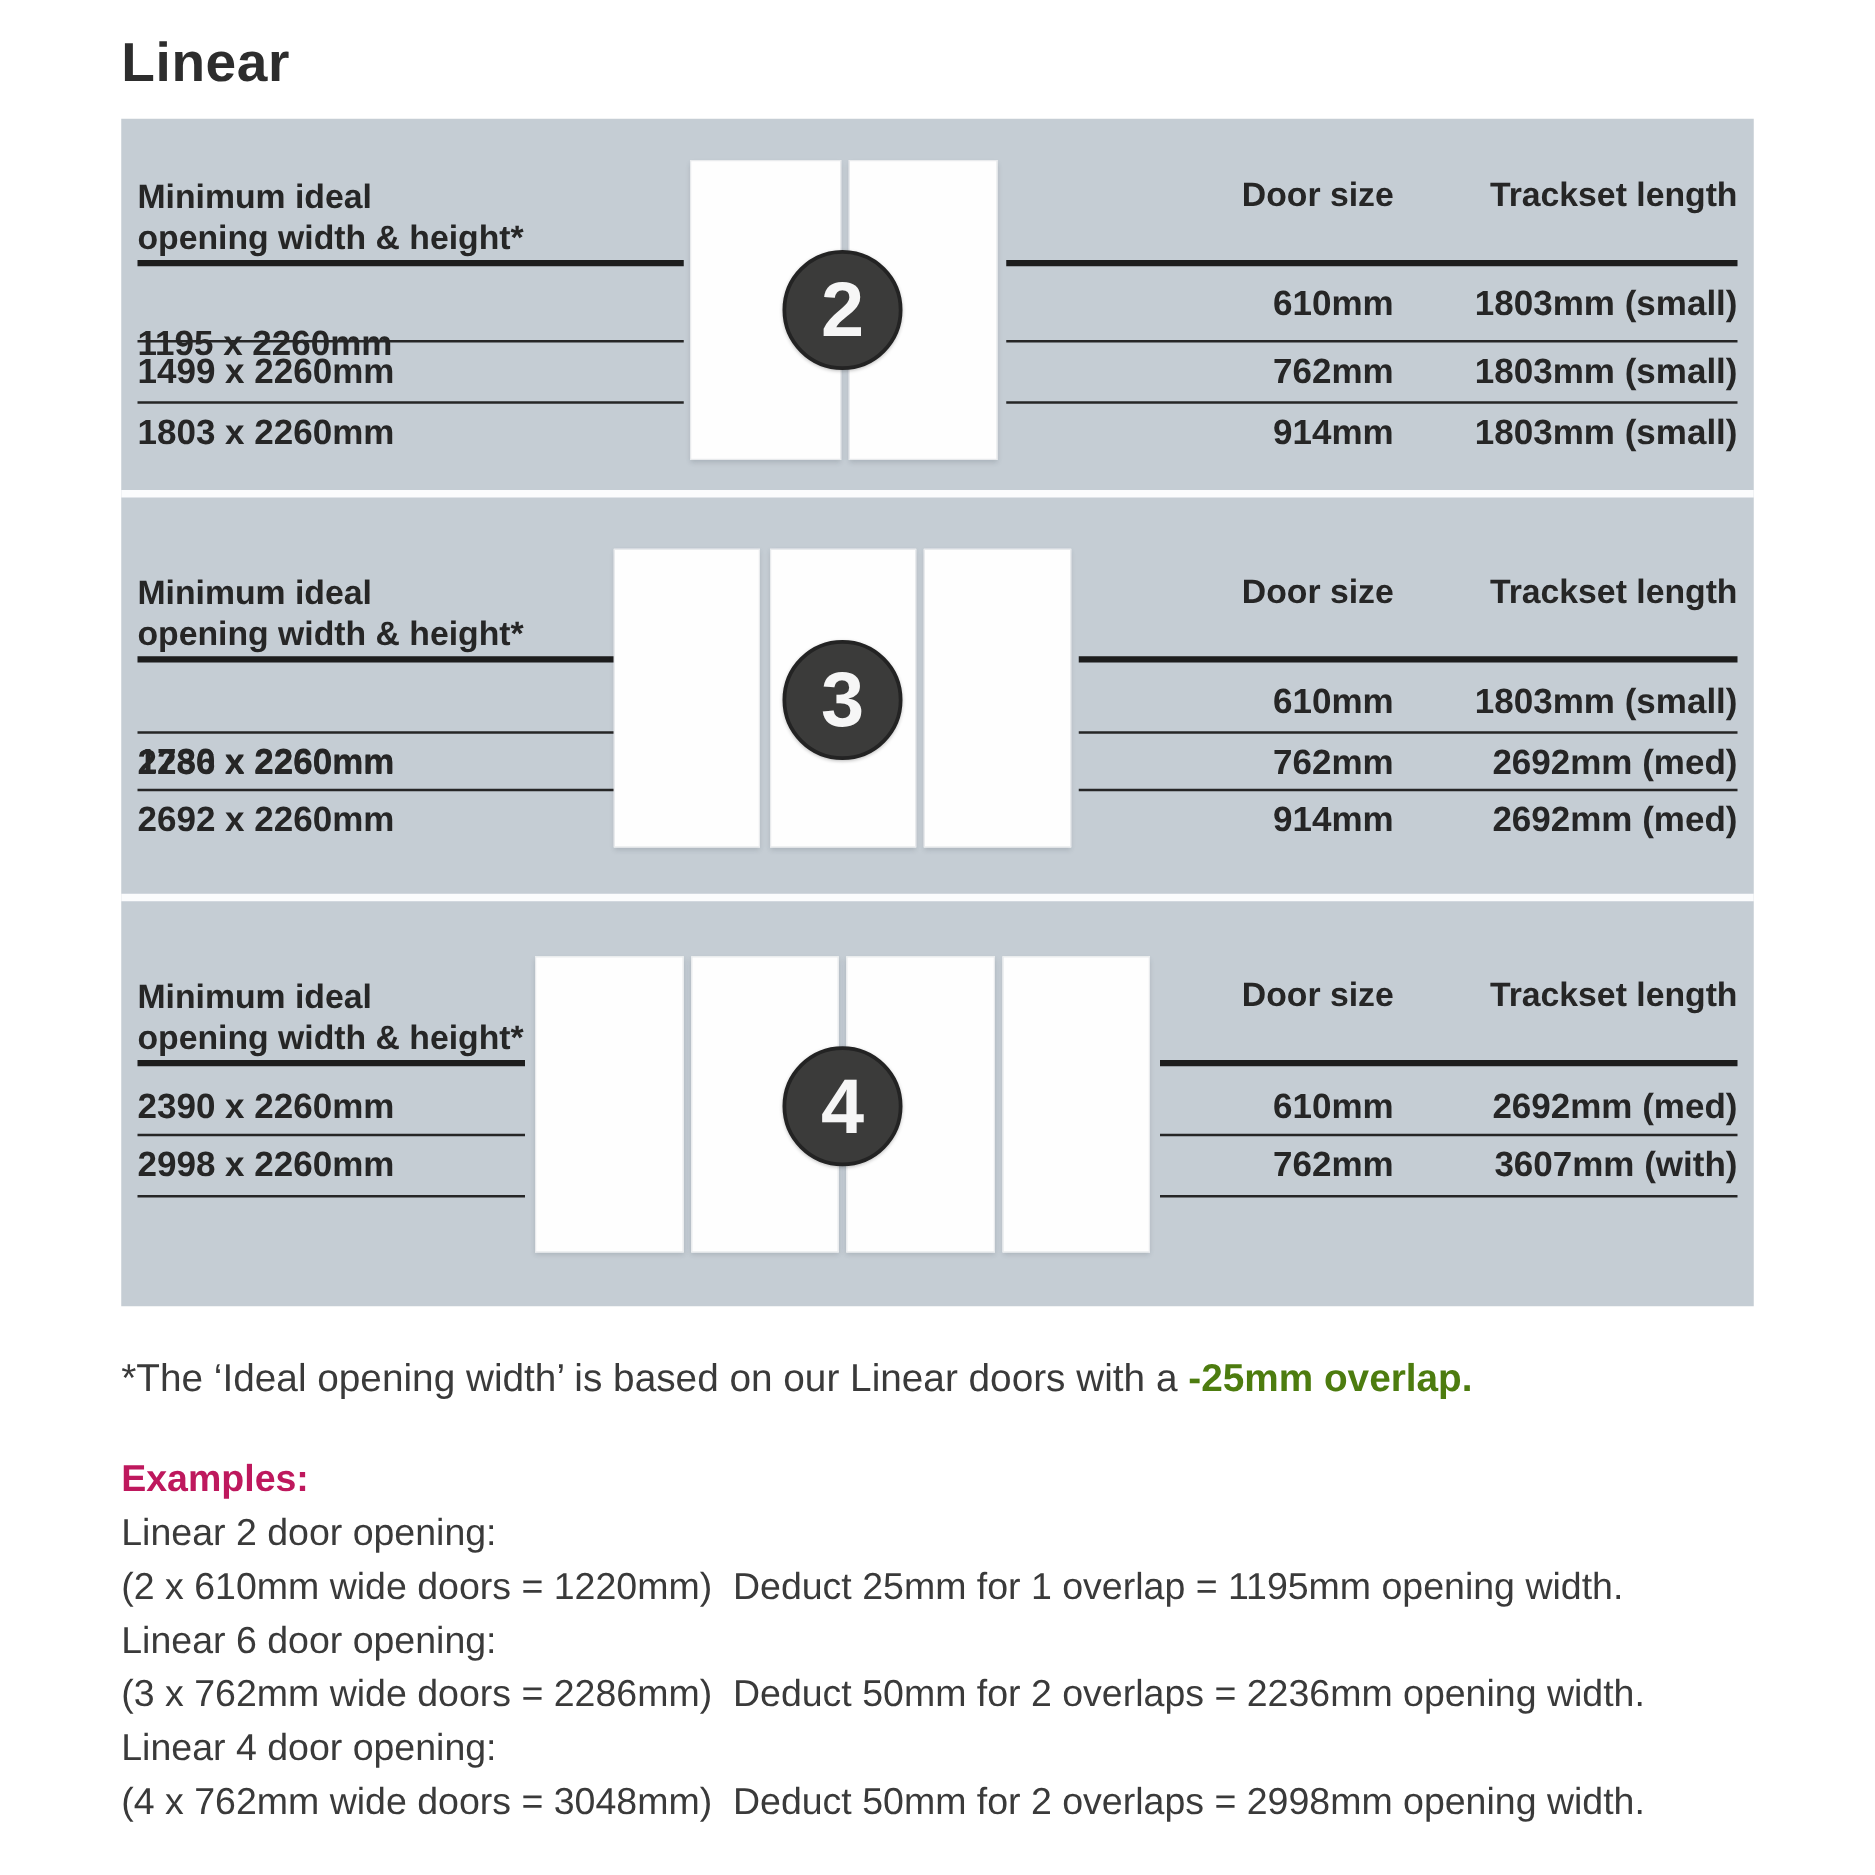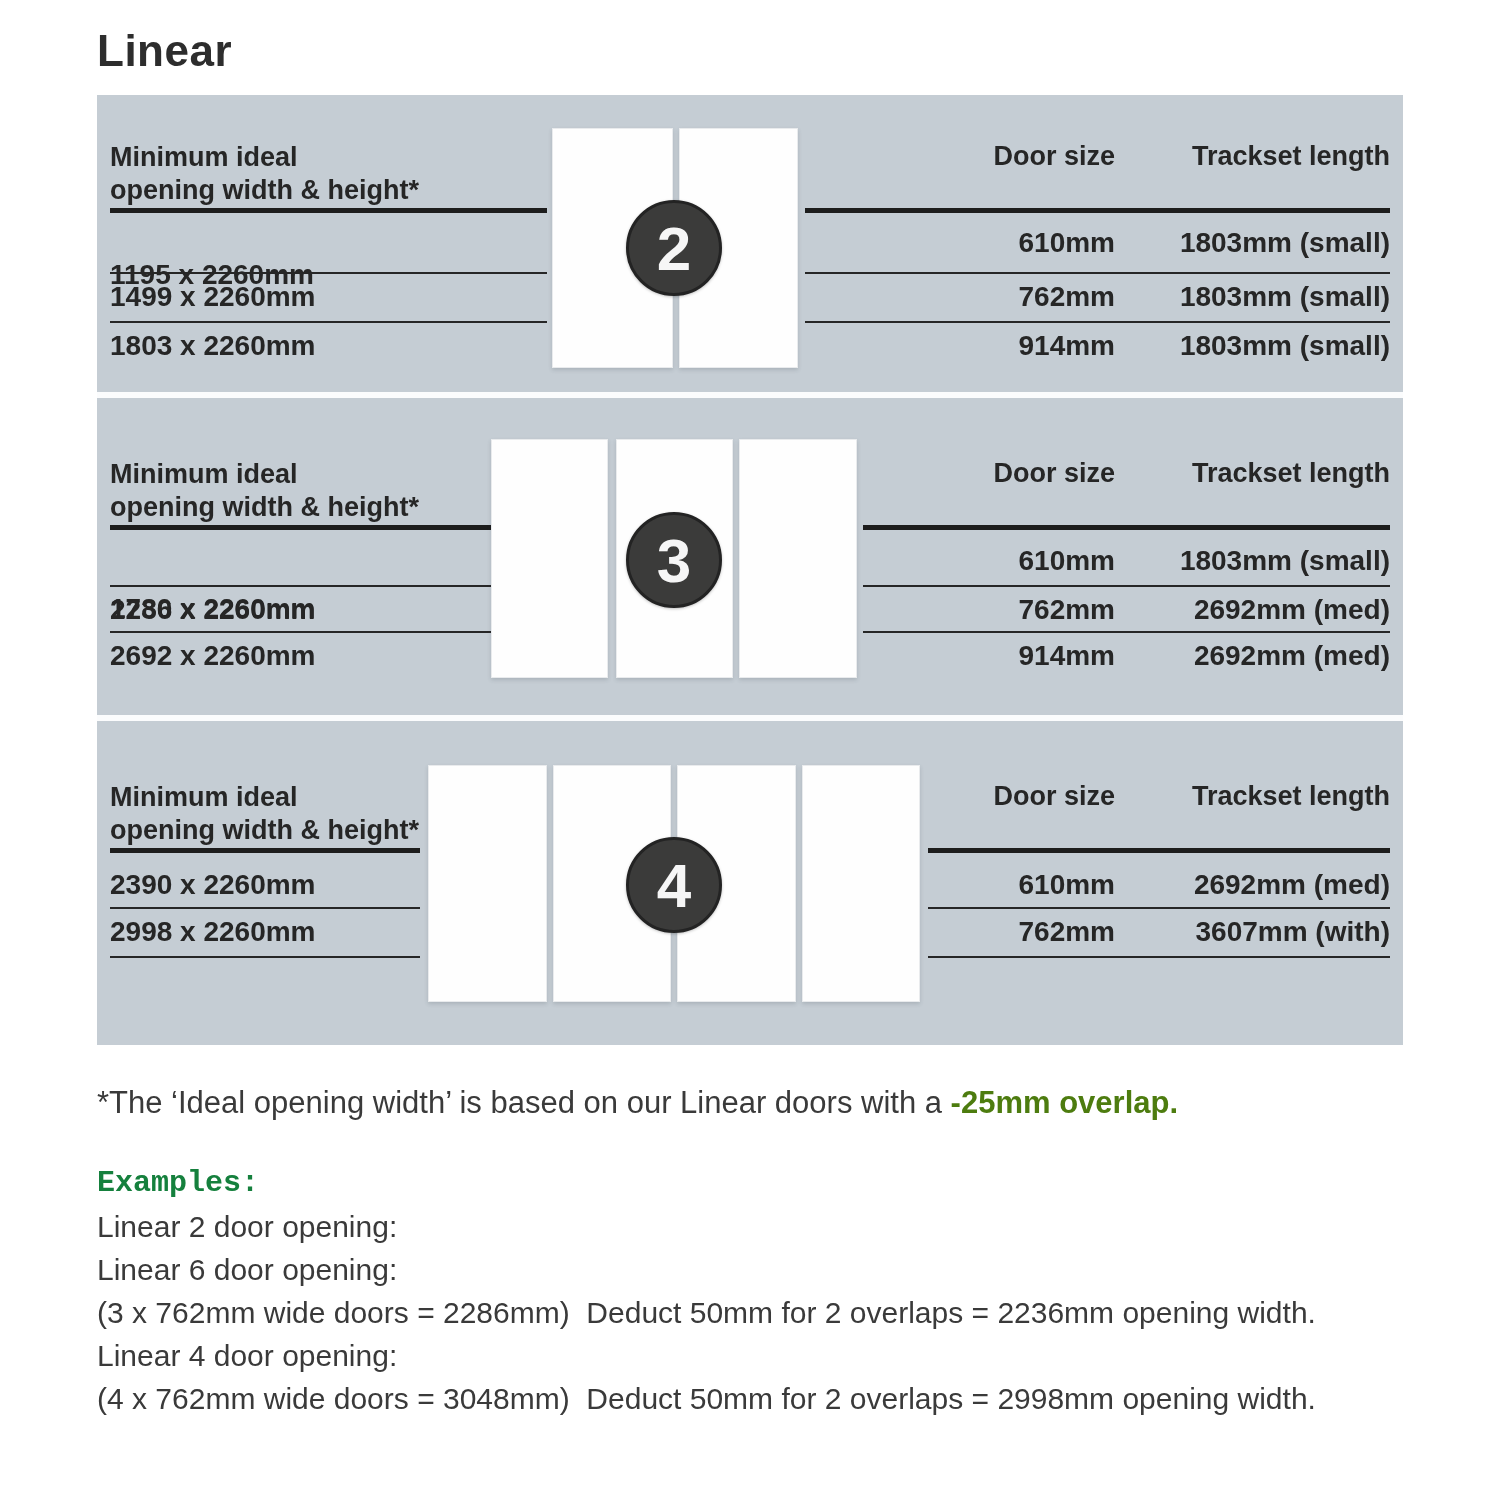--- a/index.html
+++ b/index.html
@@ -27,21 +27,21 @@
 
   .badge { position:absolute; width:96px; height:96px; border-radius:50%; background:#3b3b3a; border:3px solid #232323;
            color:#f6f6f6; font-size:62px; font-weight:bold; display:flex; align-items:center; justify-content:center;
            box-shadow:0 1px 3px rgba(0,0,0,0.25); }
 
   .footnote { position:absolute; left:97px; top:1085px; font-size:31px; color:#3a3a3a; white-space:pre-wrap; }
   .footnote b { color:#4d7c0f; }
 
   .examples { position:absolute; left:97px; top:1162px; font-size:30px; color:#3a3a3a; }
   .examples .line { line-height:43px; white-space:pre-wrap; }
-  .examples .hdr { font-weight:bold; color:#15803d;font-family:Liberation Mono, monospace; }
+  .examples .hdr { font-weight:bold; color:#be185d; }
 </style>
 </head>
 <body>
 
 <div id="page">
 
   <div class="page-title">Linear</div>
 
   <div class="panel">
 
@@ -164,19 +164,20 @@
       <div class="badge" style="left:529px; top:742px;">4</div>
     </div>
 
   </div>
 
   <p class="footnote"><span>*The ‘Ideal opening width’ is based on our Linear doors with a </span><b>-25mm overlap.</b></p>
 
   <div class="examples">
     <div class="line hdr">Examples:</div>
     <div class="line">Linear 2 door opening:</div>
+    <div class="line">(2 x 610mm wide doors = 1220mm)  Deduct 25mm for 1 overlap = 1195mm opening width.</div>
     <div class="line">Linear 6 door opening:</div>
     <div class="line">(3 x 762mm wide doors = 2286mm)  Deduct 50mm for 2 overlaps = 2236mm opening width.</div>
     <div class="line">Linear 4 door opening:</div>
     <div class="line">(4 x 762mm wide doors = 3048mm)  Deduct 50mm for 2 overlaps = 2998mm opening width.</div>
   </div>
 
 </div>
 
 </body></html>

